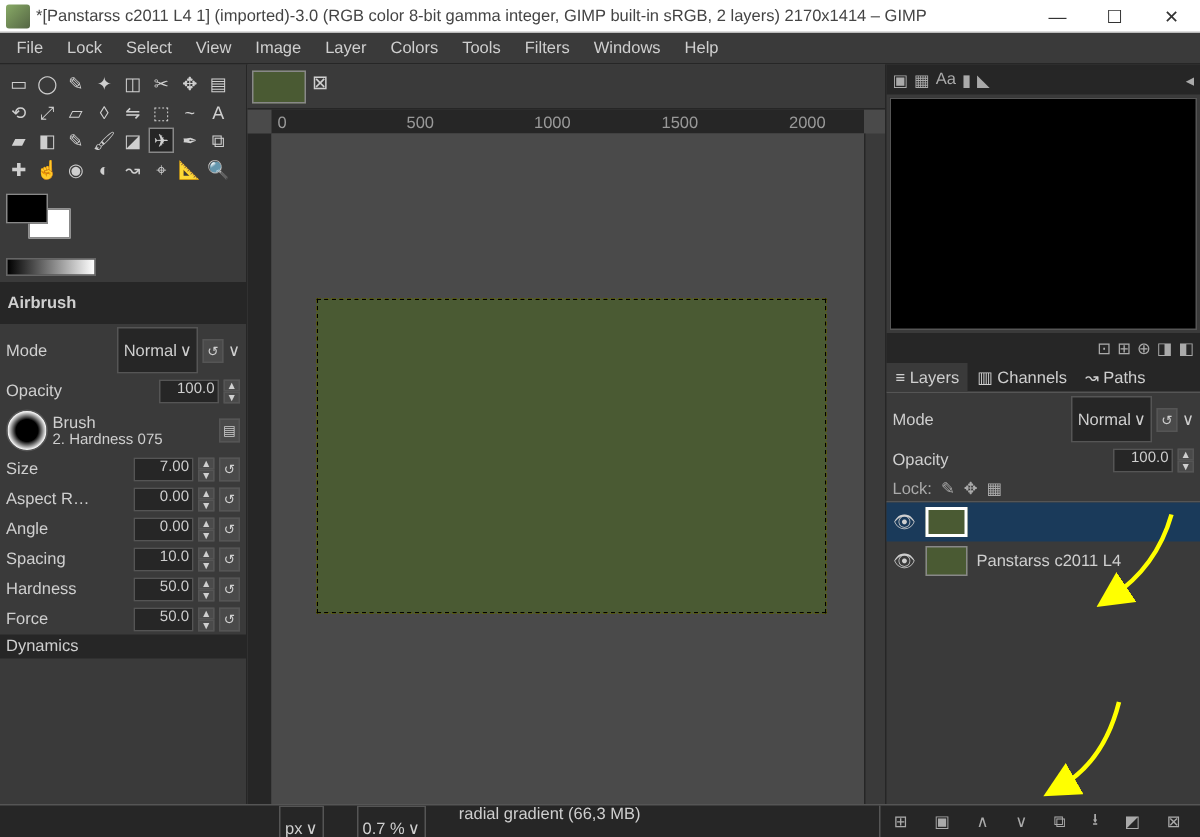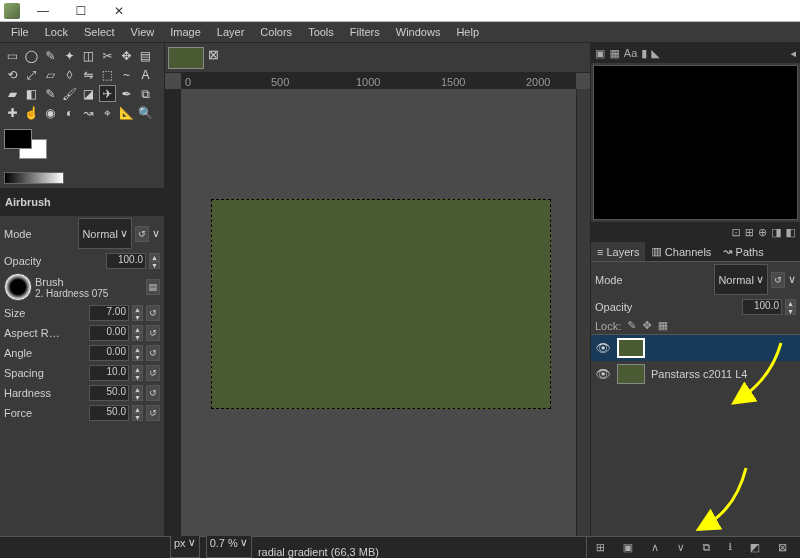--- a/index.html
+++ b/index.html
@@ -69,30 +69,31 @@
   .layer-row.active{background:#1a3a5a}
   .eye{width:16px;height:16px;display:flex;align-items:center;justify-content:center;font-size:12px}
   .layer-thumb{width:28px;height:20px;background:var(--canvas);border:1px solid #888}
   .layer-thumb.active{border:2px solid #fff}
   .layer-name{flex:1;white-space:nowrap;overflow:hidden}
   .layer-name.editing{border:1px dashed #ccc;padding:0 2px;background:var(--bg-darker)}
   .lock-row{display:flex;align-items:center;padding:2px 4px;gap:6px;color:var(--fg-dim);border-bottom:1px solid #555;font-size:10px}
   
   .arrow{position:absolute;pointer-events:none}
   
-  .statusbar{height:22px;background:var(--bg-darker);display:flex;align-items:flex-end;color:var(--fg);padding:0 4px;gap:6px;font-size:11px;border-top:1px solid #555}
+  .statusbar{height:22px;background:var(--bg-darker);display:flex;align-items:flex-start;color:var(--fg);padding:0 4px;gap:22px;font-size:11px;border-top:1px solid #555}
   .status-right{width:210px;display:flex;justify-content:space-around;border-left:1px solid #555;height:100%;align-items:center;font-size:12px}
   .status-right span{color:var(--fg-dim)}
   .filler{flex:1}
 </style>
 </head>
 <body>
 
 <div class="titlebar">
   <div class="app-icon"></div>
+  <div class="title">*[Panstarss c2011 L4 1] (imported)-3.0 (RGB color 8-bit gamma integer, GIMP built-in sRGB, 2 layers) 2170x1414 – GIMP</div>
   <div class="win-btn">—</div>
   <div class="win-btn">☐</div>
   <div class="win-btn">✕</div>
 </div>
 
 <div class="menubar">
   <span>File</span>
   <span>Lock</span>
   <span>Select</span>
   <span>View</span>
@@ -221,20 +222,23 @@
     </div>
     <div class="opt-row">
       <span class="lbl">Force</span>
       <div class="num-field">50.0</div>
       <div class="arrows">
           <span>▲</span>
           <span>▼</span>
         </div>
       <div class="reset">↺</div>
     </div>
+    <div class="opt-row" style="background:var(--bg-darker)">
+      <span class="lbl">Dynamics</span>
+    </div>
   </div>
 
   <div class="center-col">
     <div class="tabbar">
       <div class="thumb"></div>
       <div class="thumb close">⊠</div>
     </div>
     <div class="ruler-h">
       <span style="left:4px">0</span>
       <span style="left:90px">500</span>

